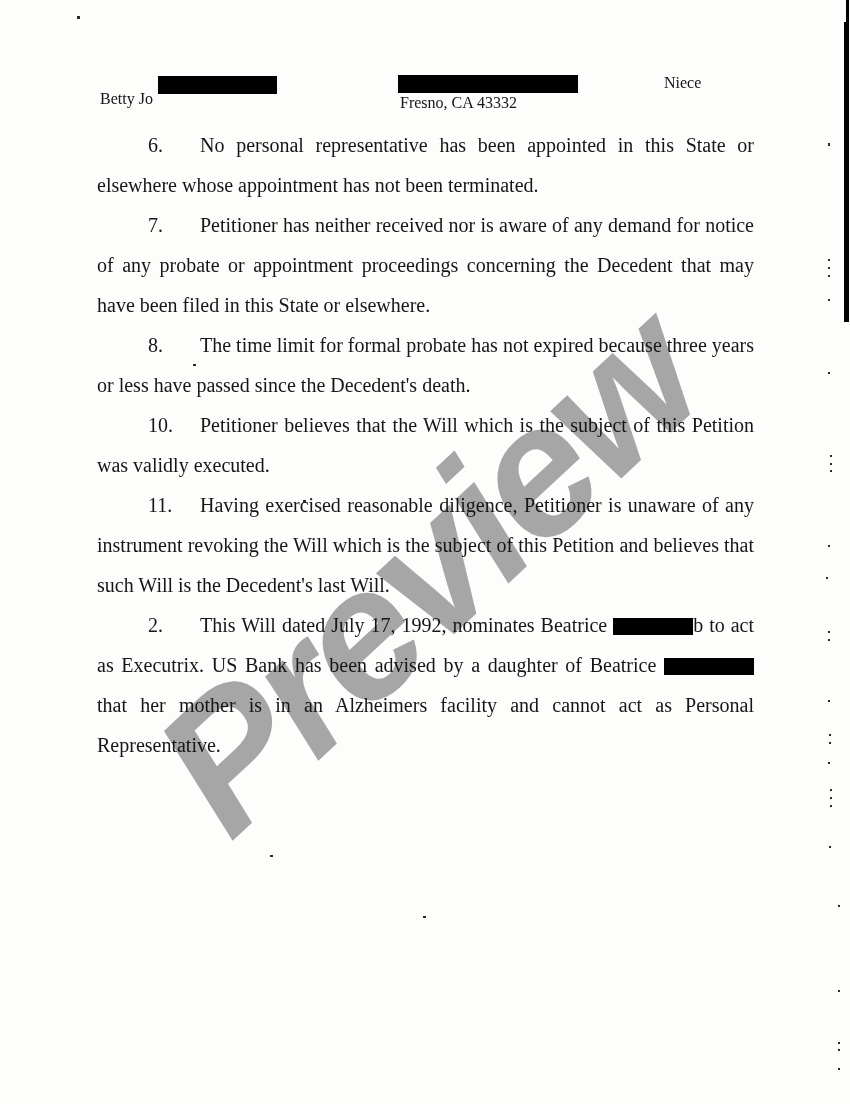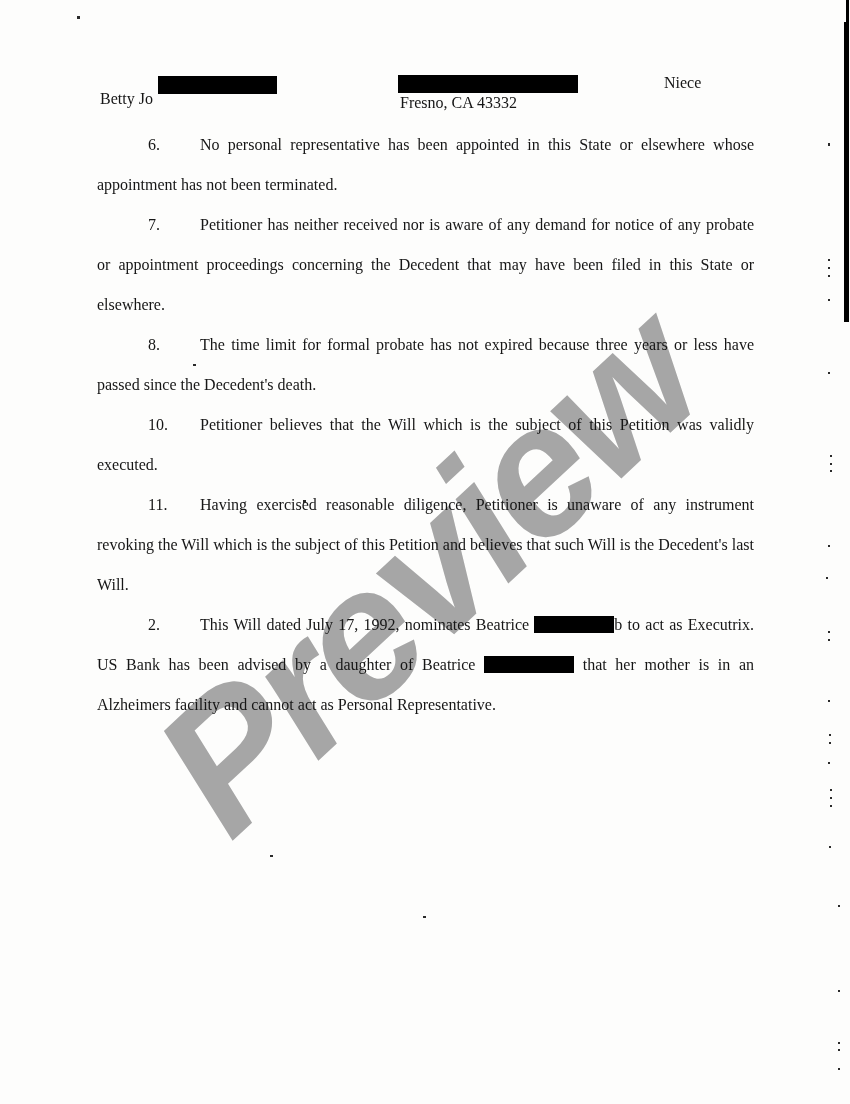--- a/index.html
+++ b/index.html
@@ -24,21 +24,21 @@
   .hdr { position:absolute; z-index:2; font-size:16px; white-space:nowrap; }
   .hdr-name { left:100px; top:74px;margin-top:16px; }
   .hdr-city { left:400px; top:94px; }
   .hdr-rel  { left:664px; top:74px;font-family:Liberation Serif, serif; }
   .bar { position:absolute; background:#000; z-index:3; }
   .bar1 { left:158px; top:76px; width:119px; height:18px; }
   .bar2 { left:398px; top:75px; width:180px; height:18px; }
   
   .paras {
     position:absolute; left:97px; top:125px; width:657px; z-index:2;
-    font-size:16px; line-height:40px; text-align:justify;
+    font-size:20px; line-height:40px; text-align:justify;
   }
   .para { margin:0; text-indent:51px; }
   .pnum { display:inline-block; width:52px; text-indent:0; }
   .redact-inline {
     display:inline-block; height:17px; background:#000;
     vertical-align:-3px;
   }
   
   .edge-line  { position:absolute; left:844px; top:22px; width:5px; height:300px; background:#000; z-index:4; }
   .edge-line-top { position:absolute; left:846px; top:0; width:3px; height:26px; background:#000; z-index:4; }

